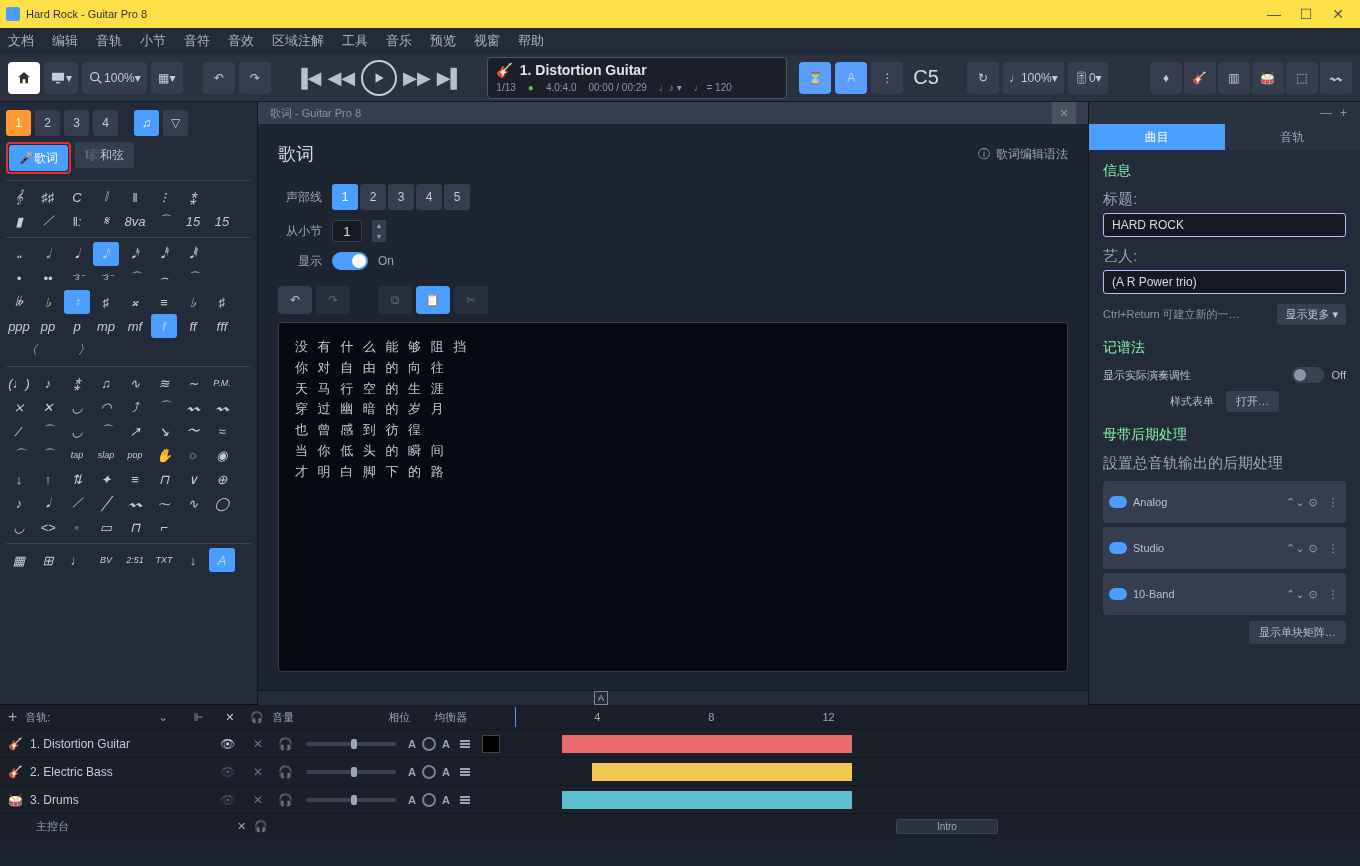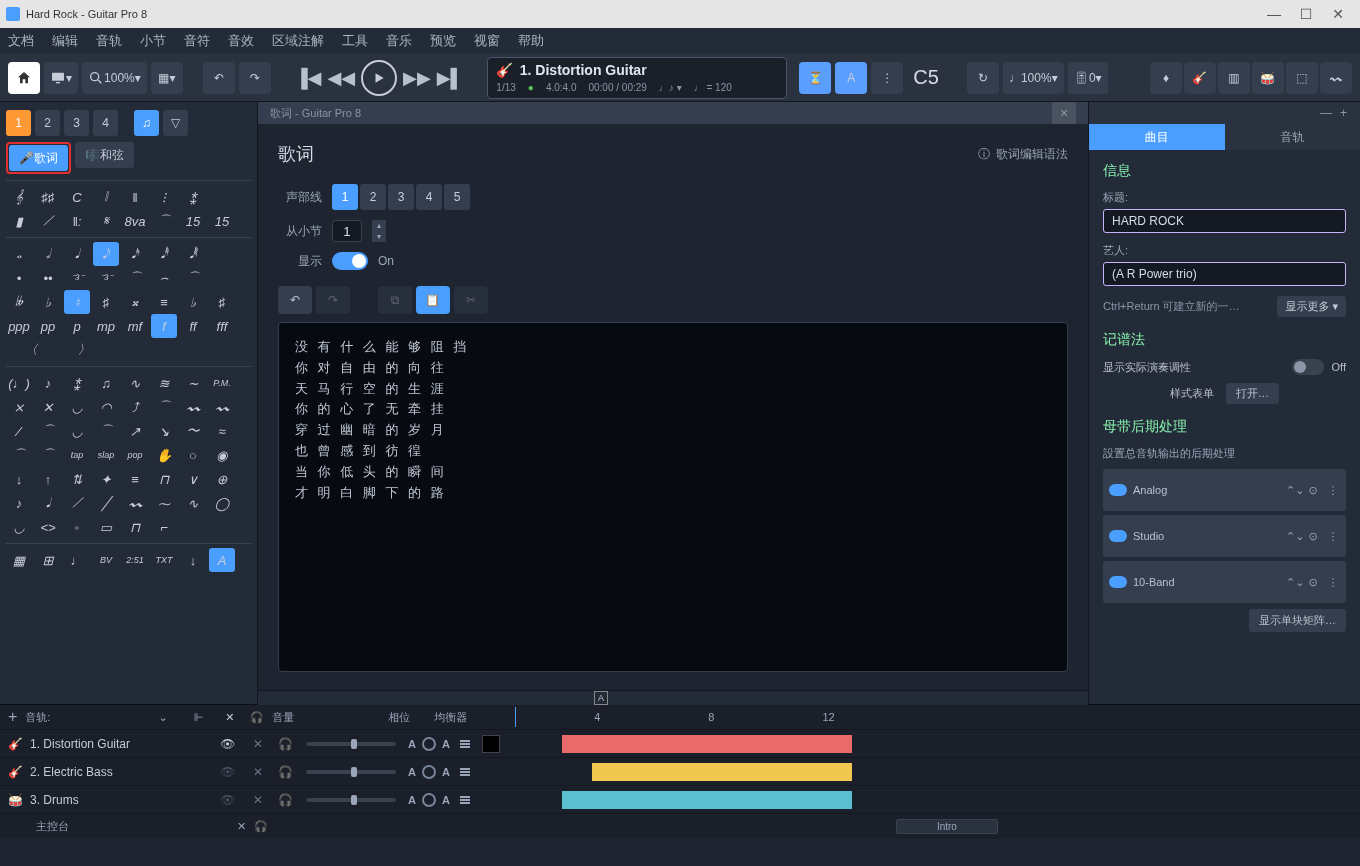--- a/index.html
+++ b/index.html
@@ -1,19 +1,19 @@
 <!DOCTYPE html>
 <html><head>
 <meta charset="utf-8">
 <style>
 * { margin: 0; padding: 0; box-sizing: border-box; font-family: "Segoe UI", Arial, sans-serif; user-select: none; }
 body { background: #1e2530; color: #b8c0cc; width: 1360px; height: 866px; overflow: hidden; font-size: 12px; }
 
 
-.titlebar { height: 28px; background: #e5e5e5; color: #333; display: flex; align-items: center; padding: 0 6px; font-size: 11px; }
+.titlebar { height: 28px; background: #fde047; color: #333; display: flex; align-items: center; padding: 0 6px; font-size: 11px; }
 .titlebar .icon { width: 14px; height: 14px; background: #4a9eff; border-radius: 2px; margin-right: 6px; }
 .titlebar .spacer { flex: 1; }
 .winbtn { width: 32px; height: 28px; display: flex; align-items: center; justify-content: center; color: #555; font-size: 14px; }
 
 
 .menubar { height: 26px; background: #242b38; display: flex; align-items: center; padding: 0 8px; gap: 18px; color: #aab3c0; font-size: 13px; }
 
 
 .toolbar { height: 48px; background: #2a3240; display: flex; align-items: center; padding: 0 8px; gap: 4px; border-bottom: 1px solid #131820; }
 .tbtn { height: 32px; min-width: 32px; background: #353e4e; border-radius: 4px; display: flex; align-items: center; justify-content: center; padding: 0 6px; color: #c5ccd8; font-size: 12px; }
@@ -75,21 +75,21 @@
 
 
 .inspector { width: 272px; background: #242b38; border-left: 1px solid #131820; display: flex; flex-direction: column; }
 .insp-top { height: 22px; background: #2a3240; display: flex; align-items: center; justify-content: flex-end; padding: 0 6px; gap: 6px; }
 .insp-top .sq { width: 14px; height: 14px; color: #8a95a8; }
 .tabs { display: flex; height: 26px; }
 .tab { flex: 1; display: flex; align-items: center; justify-content: center; background: #2a3240; color: #9aa5b8; font-size: 12px; }
 .tab.active { background: #4a9eff; color: #fff; }
 .insp-body { padding: 12px 14px; flex: 1; overflow: hidden; }
 .insp-body h3 { font-size: 14px; color: #86efac; font-weight: normal; margin-bottom: 10px; }
-.field-lbl { font-size: 11px; color: #9aa5b8; margin-bottom: 4px; }
+.field-lbl { font-size: 15px; color: #9aa5b8; margin-bottom: 4px; }
 .field-input { width: 100%; height: 24px; background: #141922; border: 1px solid #c4b5fd; color: #d5dce8; padding: 0 8px; border-radius: 3px; margin-bottom: 10px; font-size: 12px; }
 .showmore { display: flex; align-items: center; gap: 8px; font-size: 11px; color: #8a95a8; margin-bottom: 14px; }
 .showmore .btn { background: #353e4e; padding: 3px 8px; border-radius: 3px; color: #c5ccd8; }
 .insp-row { display: flex; align-items: center; gap: 8px; margin-bottom: 8px; font-size: 11px; }
 .insp-row .tog-off { width: 32px; height: 16px; background: #3a4250; border-radius: 8px; position: relative; }
 .insp-row .tog-off::after { content: ""; position: absolute; left: 2px; top: 2px; width: 12px; height: 12px; background: #8a95a8; border-radius: 50%; }
 .fx-row { display: flex; align-items: center; background: #353e4e; border-radius: 3px; height: 42px; padding: 0 6px; margin-bottom: 4px; font-size: 11px; gap: 6px; }
 .fx-row .sw { width: 18px; height: 12px; background: #4a9eff; border-radius: 6px; }
 .fx-row .name { flex: 1; }
 .fx-row .ic { width: 14px; color: #9aa5b8; text-align: center; }
@@ -428,21 +428,20 @@
         <div class="lbtn" style="opacity:.4">↷</div>
         <div style="width:20px"></div>
         <div class="lbtn" style="opacity:.4">⧉</div>
         <div class="lbtn blue">📋</div>
         <div class="lbtn" style="opacity:.4">✂</div>
       </div>
       <div class="lyric-text">
         <div>没 有 什 么 能 够 阻 挡</div>
         <div>你 对 自 由 的 向 往</div>
         <div>天 马 行 空 的 生 涯</div>
-        <div>你 的 心 了 无 牵 挂</div>
         <div>穿 过 幽 暗 的 岁 月</div>
         <div>也 曾 感 到 彷 徨</div>
         <div>当 你 低 头 的 瞬 间</div>
         <div>才 明 白 脚 下 的 路</div>
       </div>
     </div>
     <div class="timeline-strip">
       <div class="tmark">A</div>
     </div>
   </div>

